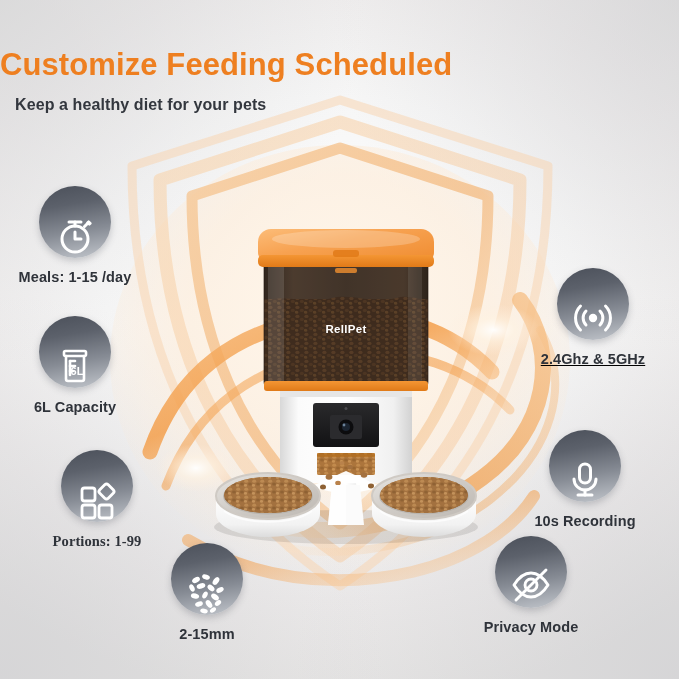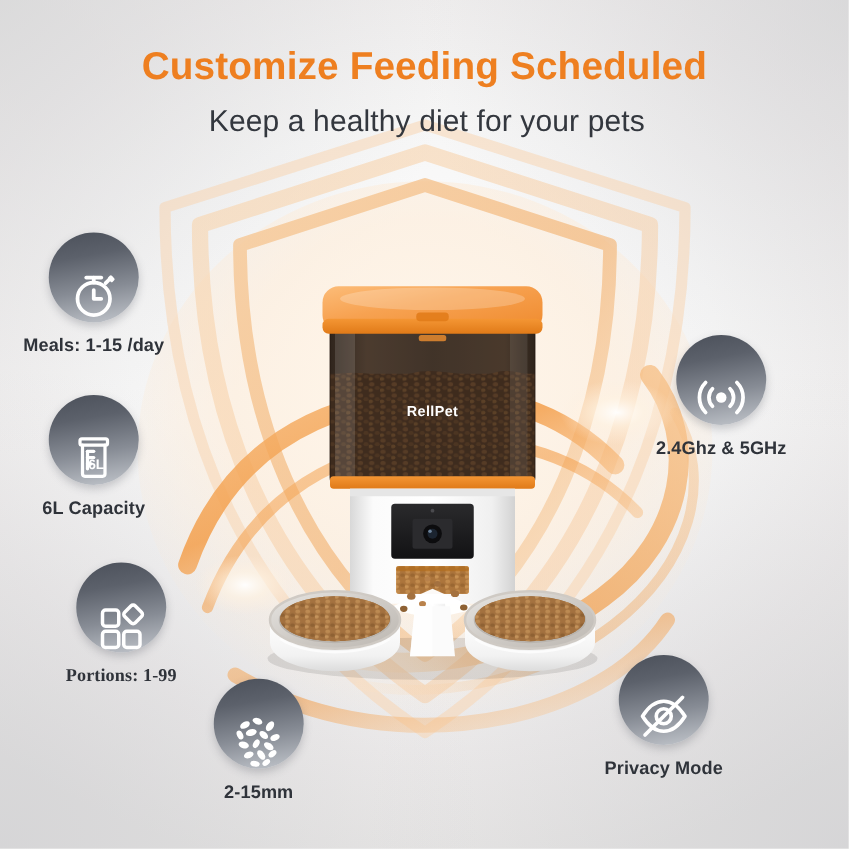--- a/index.html
+++ b/index.html
@@ -18,27 +18,27 @@
   .vignette{
     position:absolute;inset:0;pointer-events:none;
     background:
       radial-gradient(circle at 0% 0%, rgba(210,210,212,.55) 0%, rgba(210,210,212,0) 38%),
       radial-gradient(circle at 100% 0%, rgba(206,206,209,.5) 0%, rgba(206,206,209,0) 36%),
       radial-gradient(circle at 0% 100%, rgba(200,200,204,.5) 0%, rgba(200,200,204,0) 40%),
       radial-gradient(circle at 100% 100%, rgba(200,200,204,.5) 0%, rgba(200,200,204,0) 40%);
   }
 
   
-  .header{position:absolute;left:0;right:0;top:36px;text-align:center;z-index:40;}
+  .header{position:absolute;left:0;right:0;top:48px;text-align:left;z-index:40;}
   .title{
     font-size:31px;font-weight:bold;color:#ee7f20;letter-spacing:.1px;
     line-height:1.1;margin:0;
   }
   .subtitle{
-    margin:14px 0 0 4px;font-size:24px;font-weight:normal;color:#33373e;
+    margin:14px 0 0 15px;font-size:16px;font-weight:bold;color:#33373e;
     letter-spacing:.1px;
   }
 
   
   .art{position:absolute;left:0;top:0;width:679px;height:679px;z-index:5;}
 
   
   .product{position:absolute;left:196px;top:215px;width:300px;height:330px;z-index:20;}
 
   
@@ -52,23 +52,23 @@
   .badge svg{display:block;}
   .flabel{
     margin-top:11px;font-size:14.5px;font-weight:bold;color:#2f333a;
     letter-spacing:.1px;white-space:nowrap;
   }
 
   .f-meals   {left:-10px;  top:186px;}
   .f-cap     {left:-10px;  top:316px;}
   .f-port    {left:12px;   top:450px;font-family:Liberation Serif, serif;}
   .f-size    {left:122px;  top:543px;}
-  .f-wifi    {left:492px;  top:268px;}
+  .f-wifi    {left:508px;  top:268px;text-decoration:underline;}
   .f-rec     {left:500px;  top:430px;}
-  .f-priv    {left:446px;  top:524px;}
+  .f-priv    {left:446px;  top:536px;}
 </style>
 </head>
 <body>
 
 <div id="stage">
 
   <svg class="art" viewBox="0 0 679 679">
     <defs>
       <linearGradient id="shieldFade" x1="0" y1="0" x2="1" y2="1">
         <stop offset="0%" stop-color="#f6c998" stop-opacity=".85"></stop>
@@ -369,20 +369,33 @@
           <path d="M29 15 A10 10 0 0 1 29 29"></path>
           <path d="M9.5 10 A17 17 0 0 0 9.5 34"></path>
           <path d="M34.5 10 A17 17 0 0 1 34.5 34"></path>
         </g>
         <circle cx="22" cy="22" r="4.2" fill="#ffffff"></circle>
       </svg>
     </div>
     <div class="flabel">2.4Ghz &amp; 5GHz</div>
   </div>
 
+  <div class="feature f-rec">
+    <div class="badge">
+      <svg width="44" height="44" viewBox="0 0 44 44">
+        <g fill="none" stroke="#ffffff" stroke-width="3" stroke-linecap="round" stroke-linejoin="round">
+          <rect x="16.5" y="6" width="11" height="19" rx="5.5"></rect>
+          <path d="M11 21 A11 11 0 0 0 33 21"></path>
+          <path d="M22 32 L22 37"></path>
+          <path d="M15 37 L29 37"></path>
+        </g>
+      </svg>
+    </div>
+    <div class="flabel">10s Recording</div>
+  </div>
 
   <div class="feature f-priv">
     <div class="badge">
       <svg width="46" height="46" viewBox="0 0 46 46">
         <g fill="none" stroke="#ffffff" stroke-width="2.9" stroke-linecap="round" stroke-linejoin="round">
           <path d="M6 23 C11 15 17 11 23 11 C29 11 35 15 40 23 C35 31 29 35 23 35 C17 35 11 31 6 23 Z"></path>
           <circle cx="23" cy="23" r="6"></circle>
           <path d="M8 38 L38 8"></path>
         </g>
       </svg>

